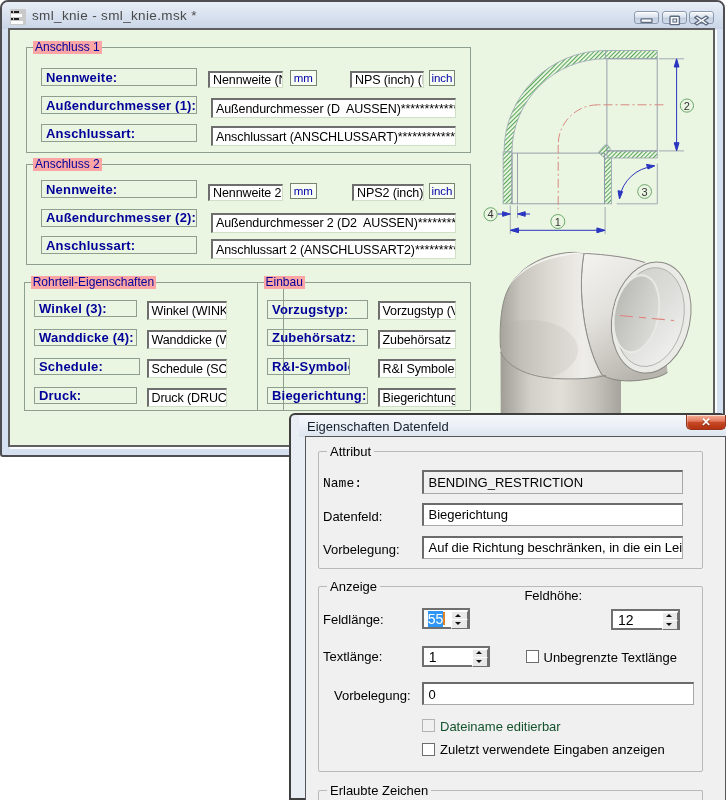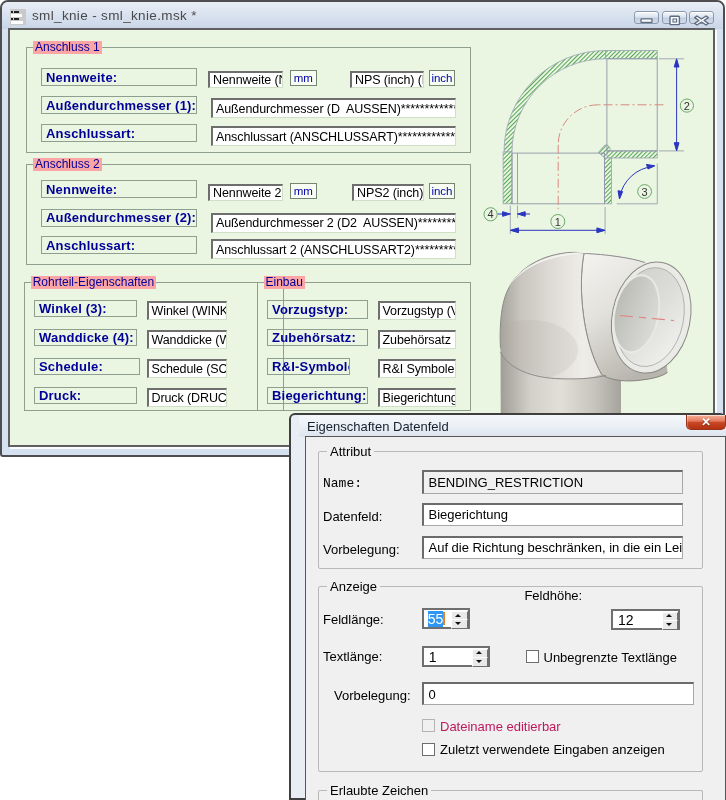--- a/index.html
+++ b/index.html
@@ -342,15 +342,15 @@
     </span>
   <span class="spbtn" style="top:9.5px;">
       <i style="position:absolute;left:3px;top:1.5px;border-left:3px solid transparent;border-right:3px solid transparent;border-top:3.5px solid #111;"></i>
     </span>
 </div>
 <div class="abs cb" style="left:526px;top:650px;"></div>
 <div class="abs dlab" style="left:543.5px;top:649.5px;">Unbegrenzte Textlänge</div>
 <div class="abs dlab" style="left:334px;top:687.5px;">Vorbelegung:</div>
 <div class="abs dedit" style="left:421.5px;top:682px;width:272px;height:23px;">0</div>
 <div class="abs cb" style="left:421.5px;top:719px;border-color:#b4b4b4;background:#f0f0f0;"></div>
-<div class="abs dlab" style="left:440px;top:718.5px;color:#be185d;">Dateiname editierbar</div>
+<div class="abs dlab" style="left:440px;top:718.5px;color:#14532d;">Dateiname editierbar</div>
 <div class="abs cb" style="left:421.5px;top:742.5px;"></div>
 <div class="abs dlab" style="left:440px;top:742px;">Zuletzt verwendete Eingaben anzeigen</div>
 
 </body></html>

